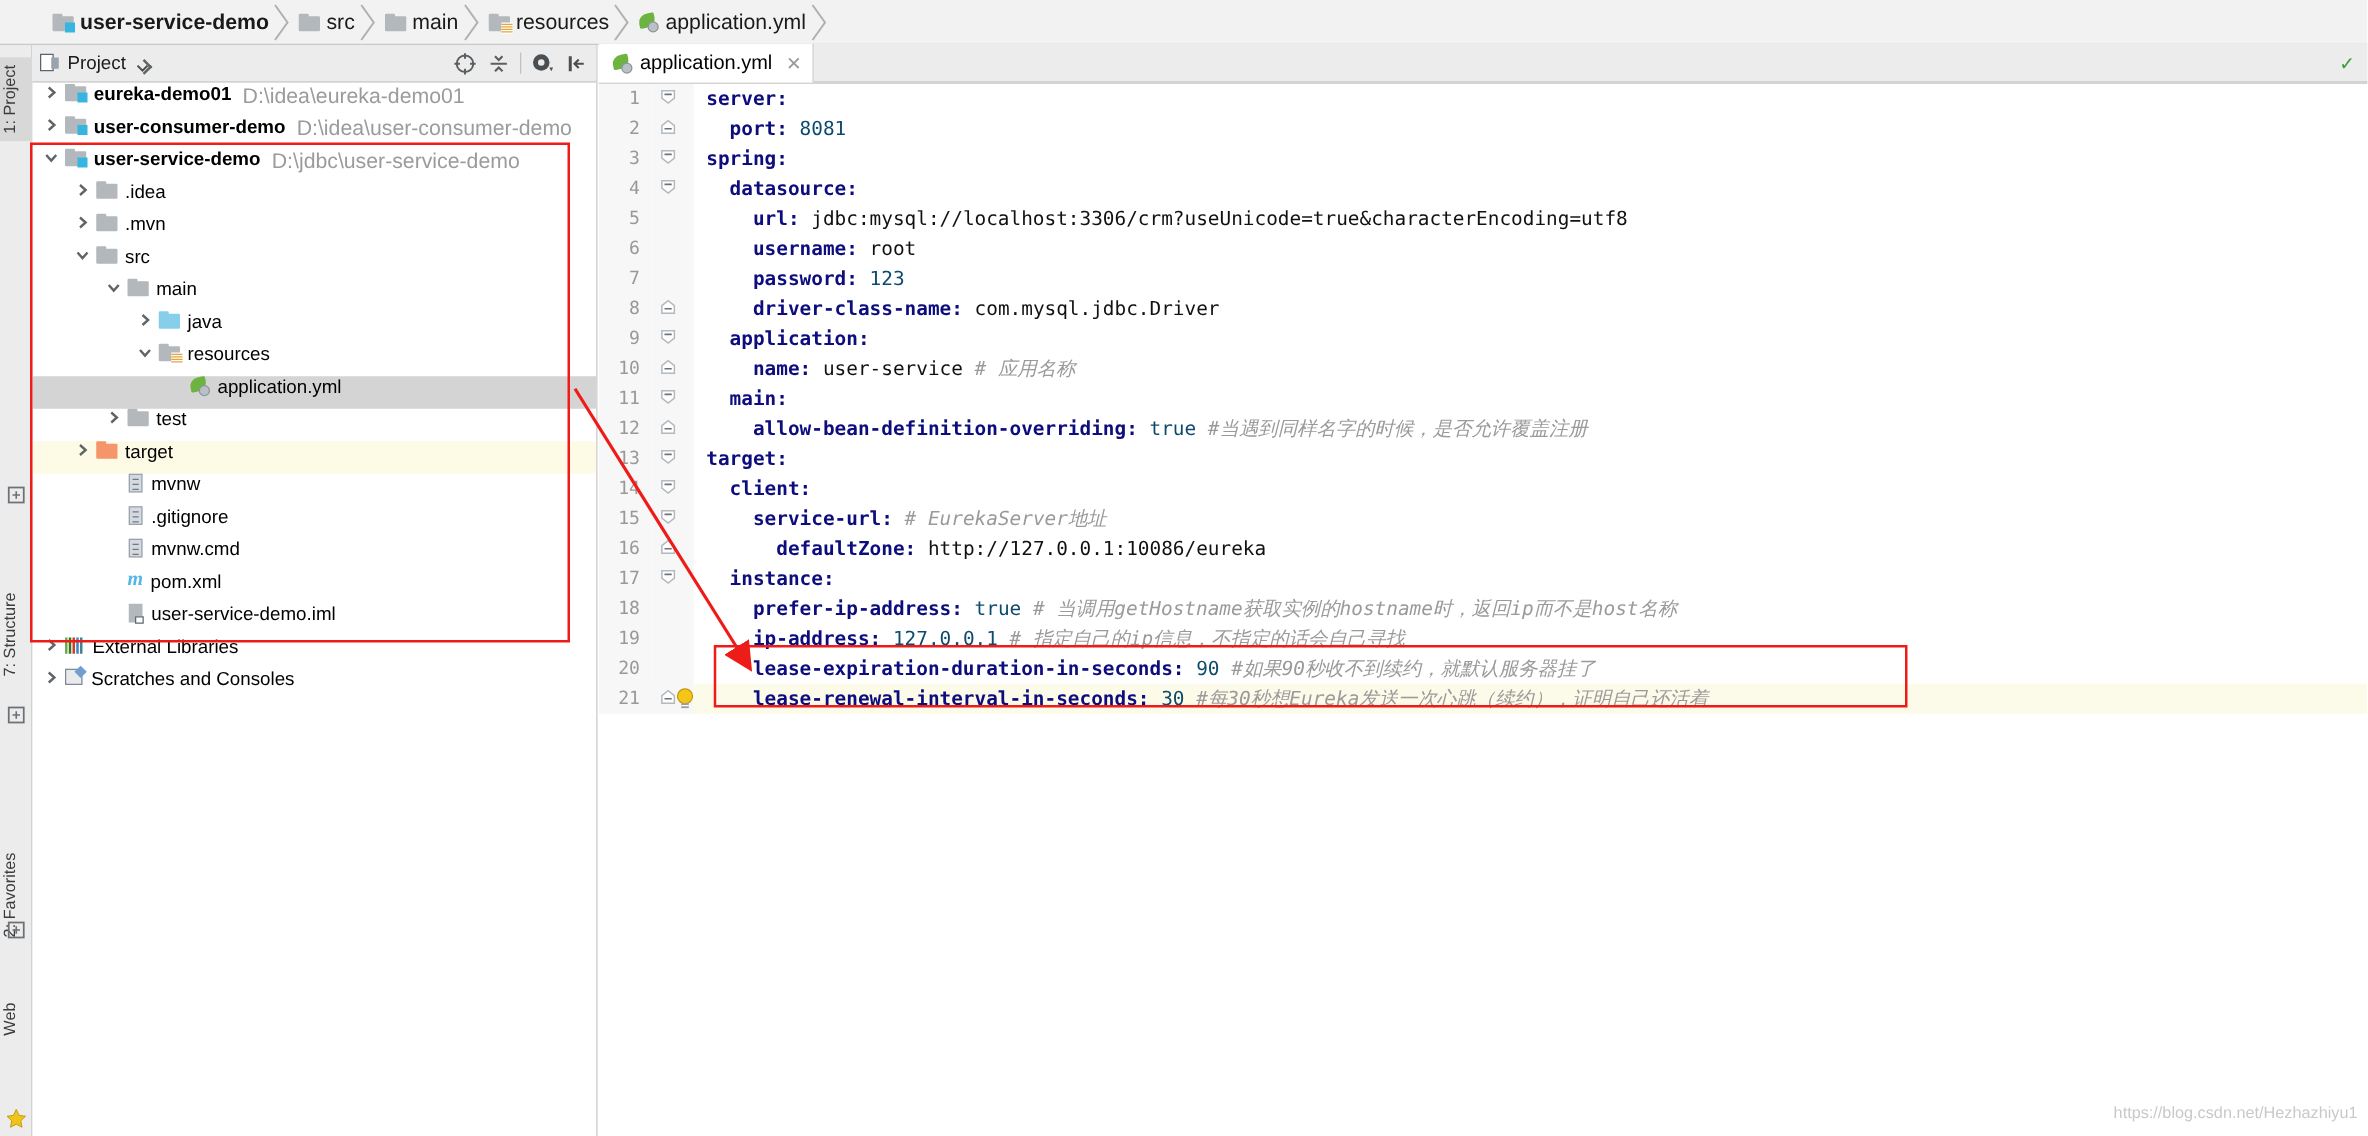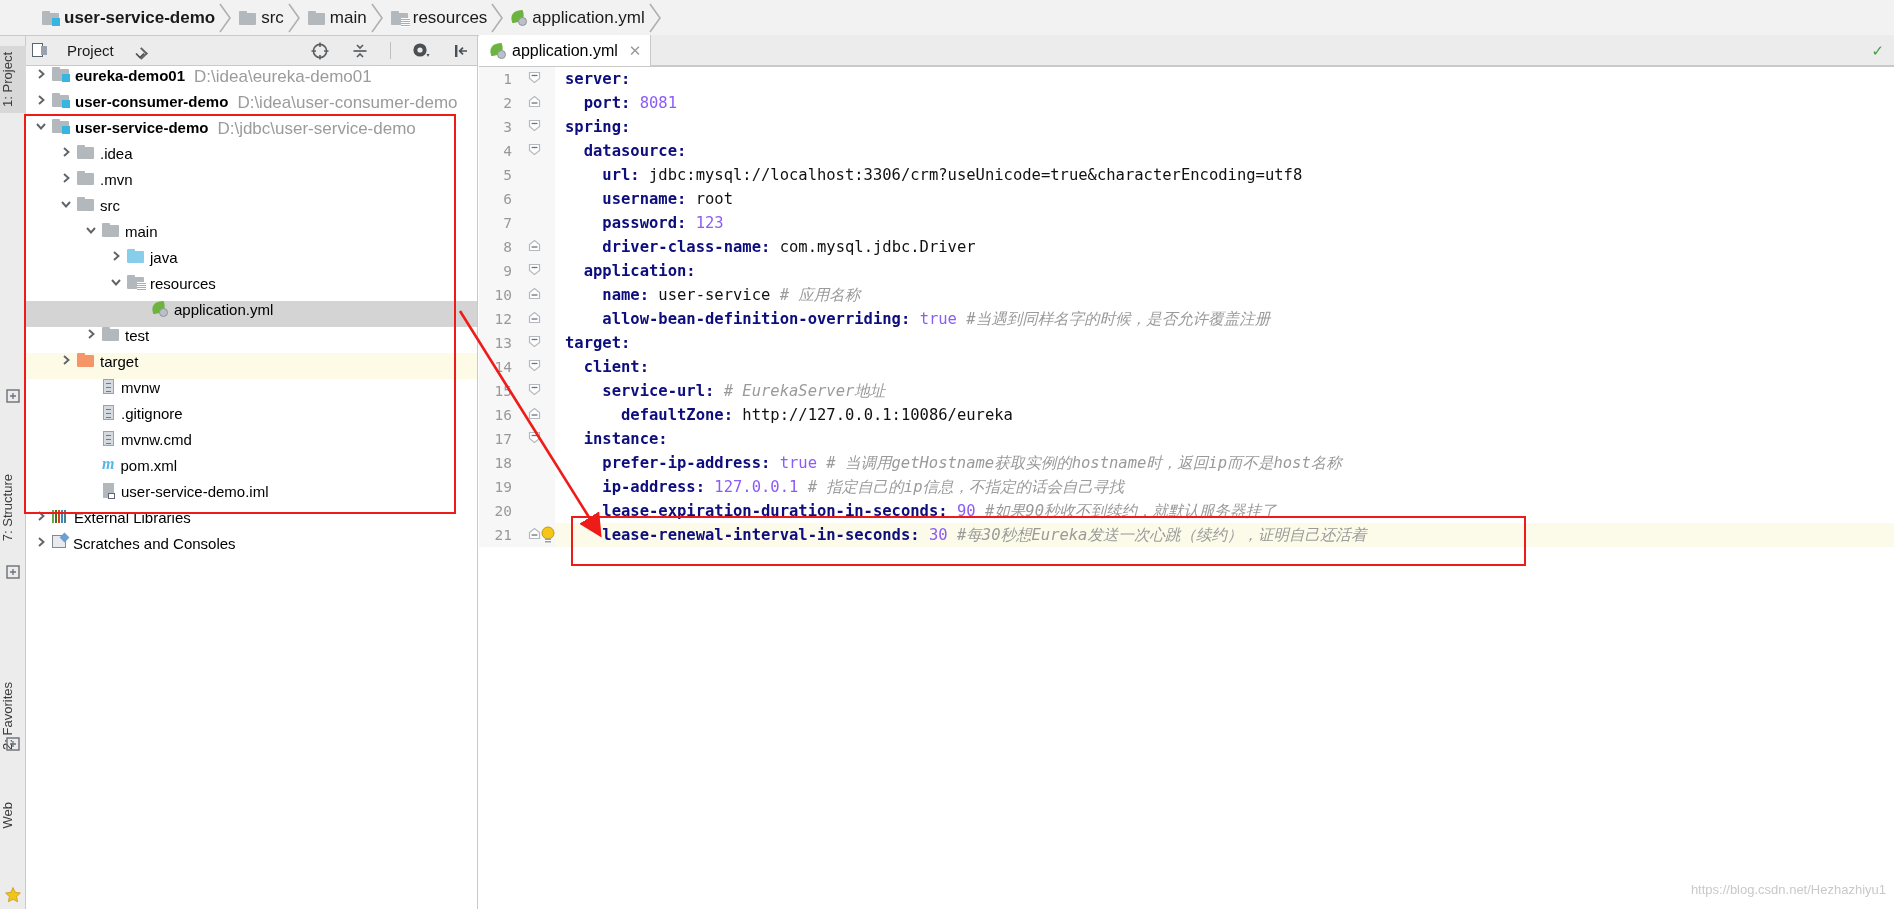--- a/index.html
+++ b/index.html
@@ -95,21 +95,21 @@
   .vtab.sel { background:#d8d8d8; }
   .stripicon { position:absolute; left:5px; width:16px; height:16px; }
 
   
   #project {
     position:absolute; left:26px; top:36px; width:452px; bottom:0;
     background:#fff; border-right:1px solid #c9c9c9;
   }
   #projhead {
     height:30px; background:#ececec; border-bottom:1px solid #c9c9c9;
-    display:flex; align-items:center; padding:0 6px; gap:20px;
+    display:flex; align-items:center; padding:0 6px; gap:7px;
   }
   #projhead .title { font-size:15px; color:#1a1a1a; }
   #projhead .spacer { flex:1; }
   .hicon { width:20px; height:20px; position:relative; cursor:default; }
 
   #tree { position:absolute; left:0; right:0; top:31px; bottom:0; overflow:hidden; }
   .row { height:26px; display:flex; align-items:flex-start; white-space:nowrap; }
   .row .lbl { font-size:15px; color:#000; margin-left:6px; }
   .row .lbl.b { font-weight:bold; }
   .row .path { font-size:17px; color:#9b9b9b; margin-left:9px; }
@@ -149,21 +149,21 @@
   }
   .fold {
     width:34px; height:24px; background:#f7f7f7; flex:0 0 auto; position:relative;
   }
   .foldmark { position:absolute; left:7px; top:4px; width:13px; height:13px; }
   .bulb { position:absolute; left:18px; top:2px; width:18px; height:20px; }
   .ctext { padding-left:10px; white-space:pre; }
 
   .k { color:#0d0d7e; font-weight:bold; }   
   .v { color:#111111; }                      
-  .n { color:#8b5cf6; }                      
+  .n { color:#0c4a6e; }                      
   .c { color:#9a9a9a; font-style:italic; }   
 
   
   .anno-box {
     position:absolute; border:2px solid #ee1c18; pointer-events:none;
   }
   #anno-arrow { position:absolute; left:0; top:0; pointer-events:none; }
 
   #scrollmark {
     position:absolute; right:10px; top:6px; color:#3ba03b; font-size:15px;
@@ -624,20 +624,30 @@
         <span class="gutnum">10</span>
         <span class="fold">
           <svg class="foldmark" width="13" height="13" viewBox="0 0 13 13">
             <path d="M1.5 5.5 L6.5 1.5 L11.5 5.5 V11.5 H1.5 Z" fill="#fff" stroke="#b3b9bf" stroke-width="1.2"></path>
             <path d="M3.6 8 H9.4" stroke="#6c737a" stroke-width="1.3"></path>
           </svg>
         </span>
         <span class="ctext"><span class="k">    name:</span><span class="v"> user-service </span><span class="c"># 应用名称</span></span>
       </div>
       <div class="cline">
+        <span class="gutnum">11</span>
+        <span class="fold">
+          <svg class="foldmark" width="13" height="13" viewBox="0 0 13 13">
+            <path d="M1.5 1.5 H11.5 V7.5 L6.5 11.5 L1.5 7.5 Z" fill="#fff" stroke="#b3b9bf" stroke-width="1.2"></path>
+            <path d="M3.6 4.5 H9.4" stroke="#6c737a" stroke-width="1.3"></path>
+          </svg>
+        </span>
+        <span class="ctext"><span class="k">  main:</span></span>
+      </div>
+      <div class="cline">
         <span class="gutnum">12</span>
         <span class="fold">
           <svg class="foldmark" width="13" height="13" viewBox="0 0 13 13">
             <path d="M1.5 5.5 L6.5 1.5 L11.5 5.5 V11.5 H1.5 Z" fill="#fff" stroke="#b3b9bf" stroke-width="1.2"></path>
             <path d="M3.6 8 H9.4" stroke="#6c737a" stroke-width="1.3"></path>
           </svg>
         </span>
         <span class="ctext"><span class="k">    allow-bean-definition-overriding:</span><span class="v"> </span><span class="n">true</span><span class="v"> </span><span class="c">#当遇到同样名字的时候，是否允许覆盖注册</span></span>
       </div>
       <div class="cline">

